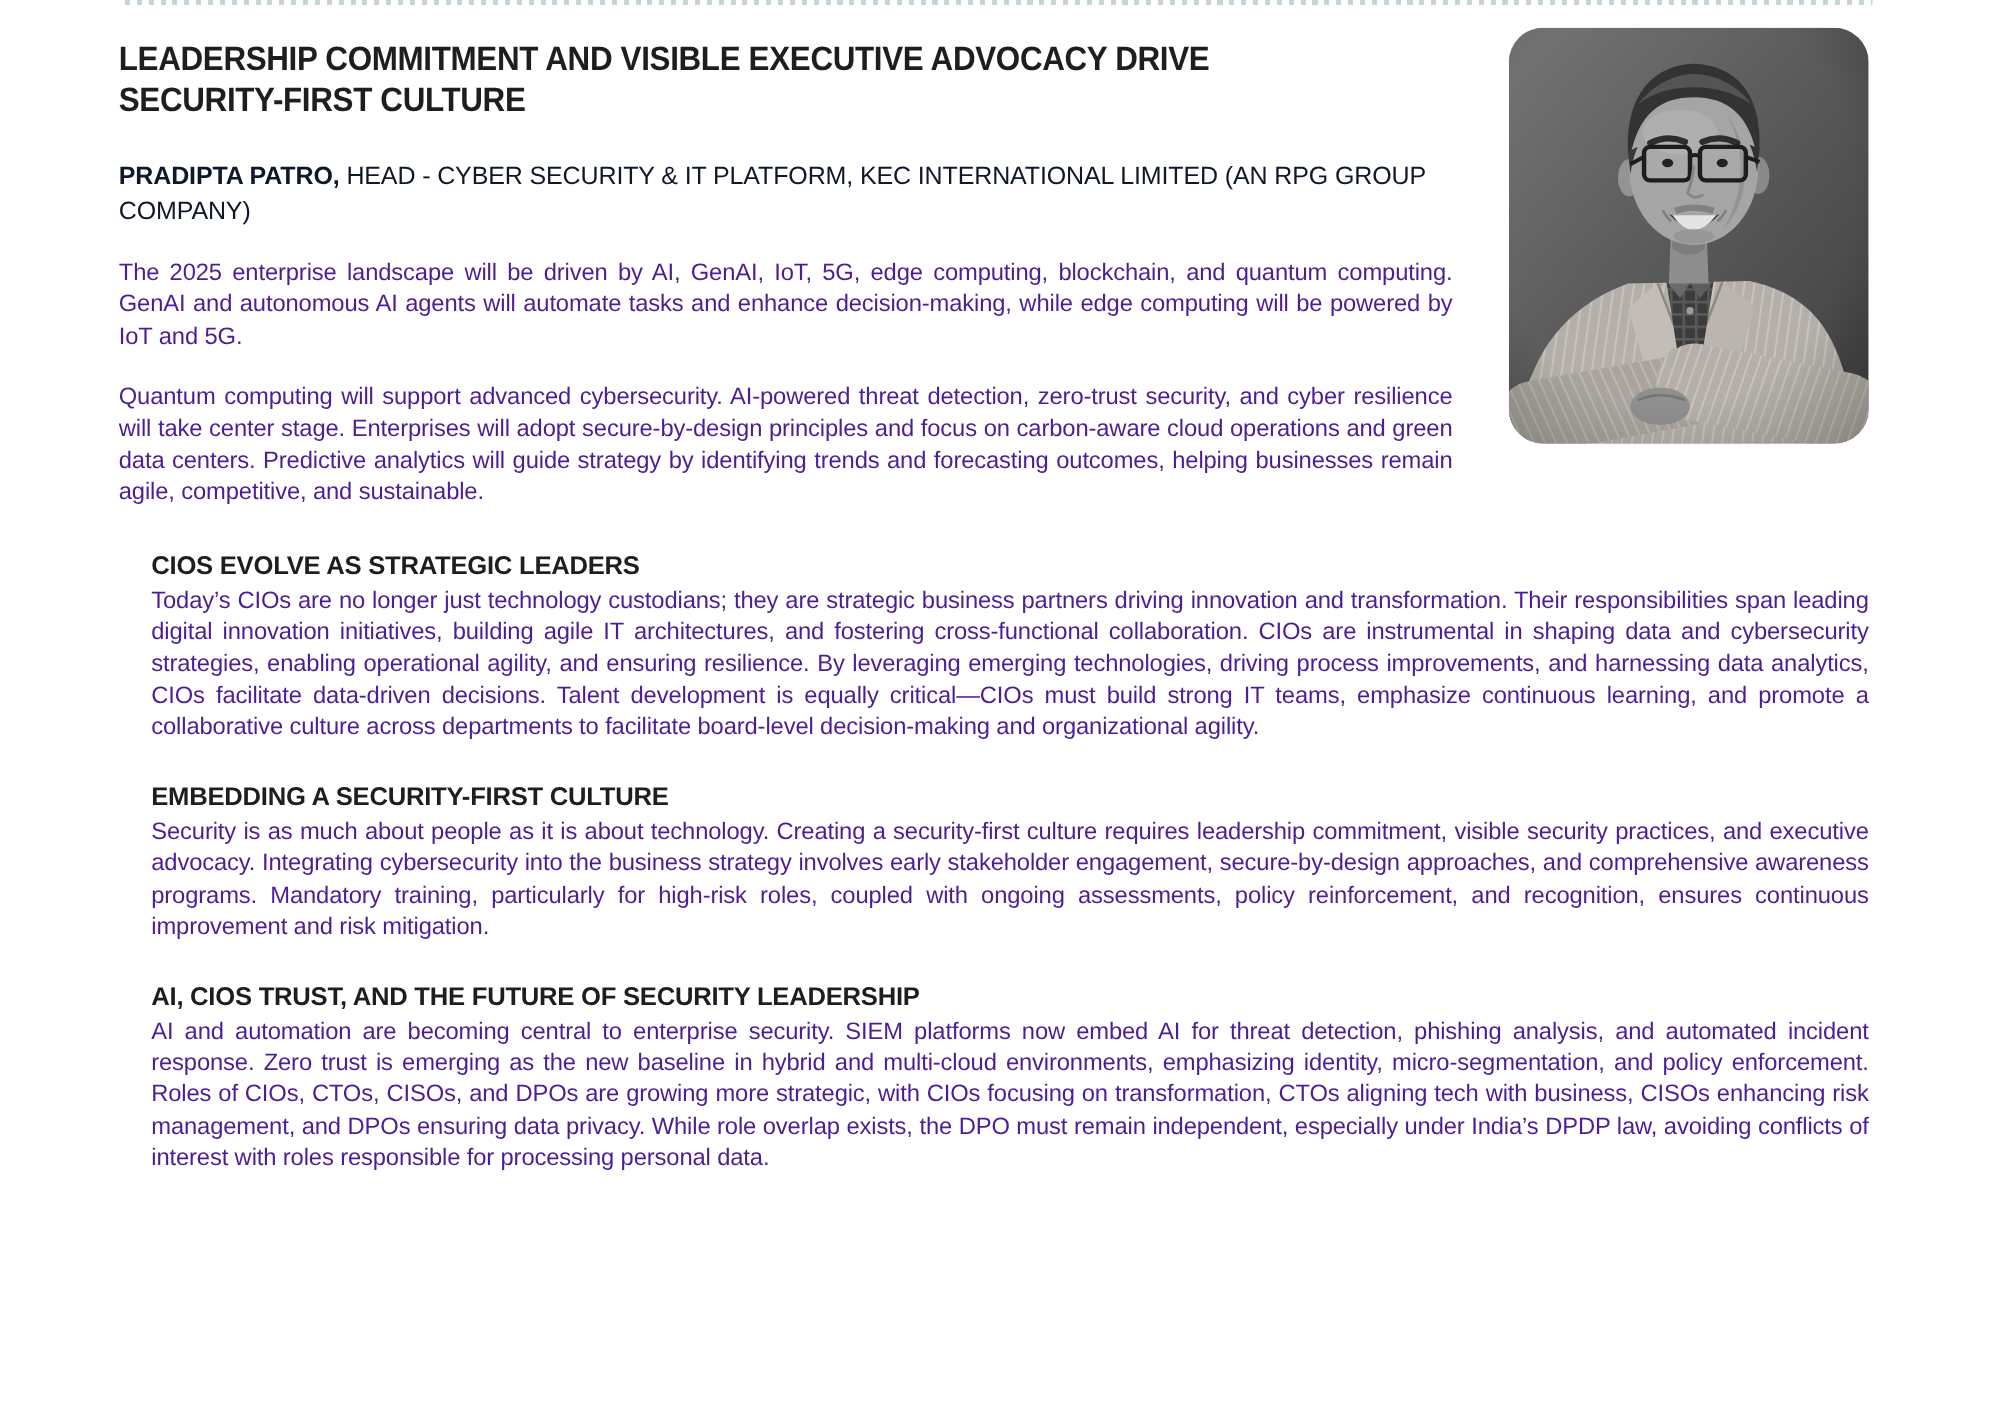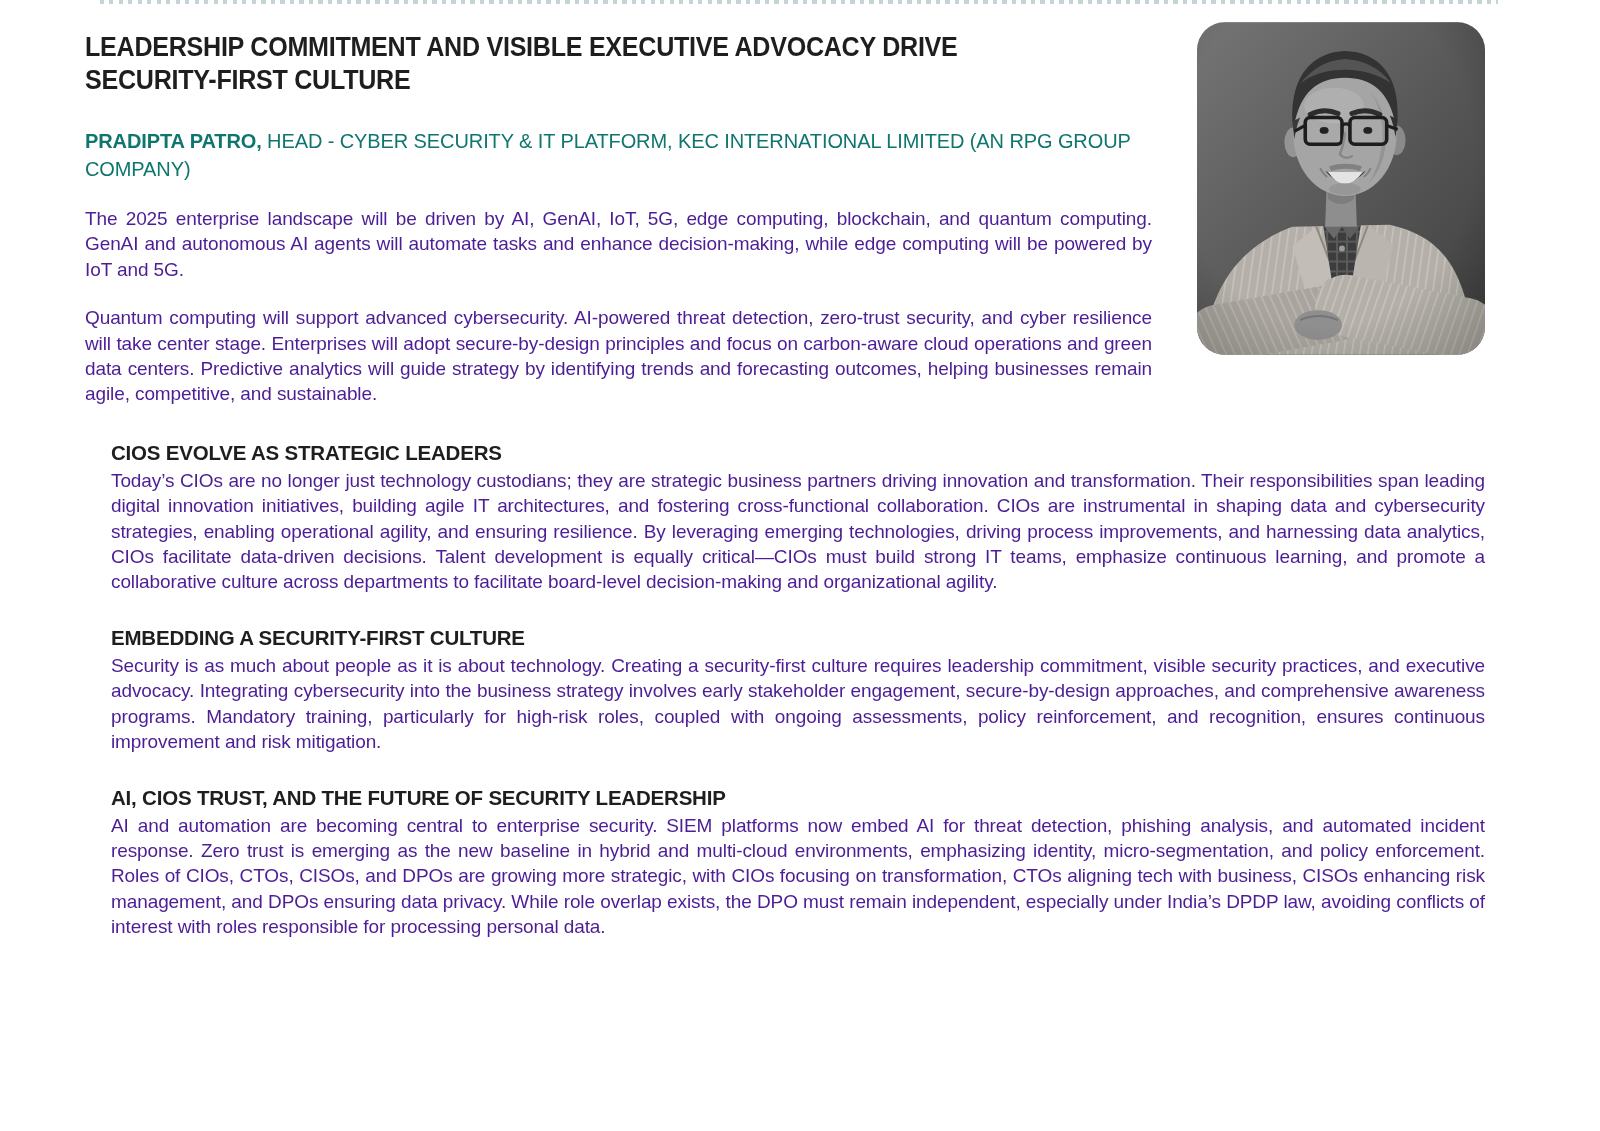--- a/index.html
+++ b/index.html
@@ -10,21 +10,21 @@
     background:#ffffff;
     overflow:hidden;
     font-family:"Liberation Sans", sans-serif;
   }
   .dotted-rule {
     position:absolute; left:100px; top:0;
     width:1398px; height:4px;
     background:repeating-linear-gradient(to right, #c3d5d7 0 4px, transparent 4px 9.5px);
   }
   .content {
-    position:absolute; left:85px; top:0;
+    position:absolute; left:95px; top:0;
     width:1400px;
   }
   .photo-wrap {
     float:right;
     width:288px; height:333px;
     margin:22px 0 36px 45px;
     border-radius:28px;
     overflow:hidden;
   }
   .photo-wrap svg { display:block; width:100%; height:100%; }
@@ -37,21 +37,21 @@
     letter-spacing:-0.3px;
     white-space:nowrap;
     display:inline-block;
     transform:scaleX(0.93);
     transform-origin:left center;
   }
   .headline .hline + .hline { display:block; }
   .byline {
     margin-top:30px;
     font-size:20px; line-height:28px;
-    color:#0f766e;
+    color:#0f172a;
     letter-spacing:-0.1px;
   }
   .byline .byline-name { font-weight:bold; }
   .para {
     margin-top:23px;
     font-size:19px; line-height:25.4px;
     color:#4c1d95;
     text-align:justify;
     letter-spacing:-0.1px;
   }

